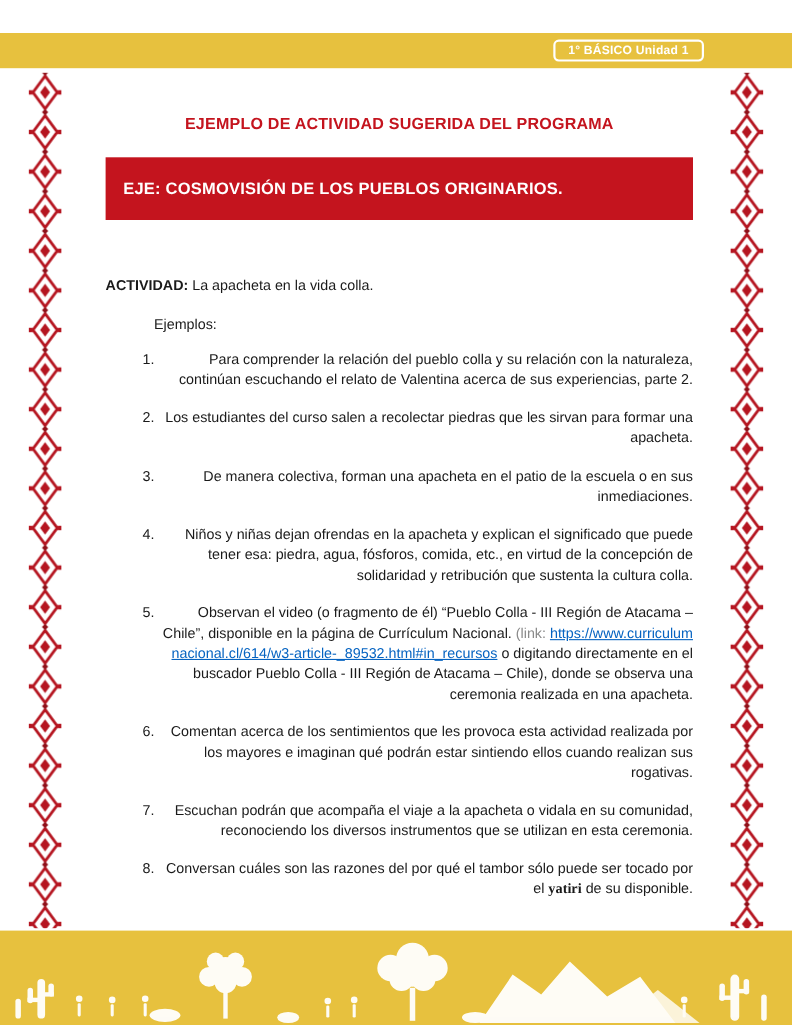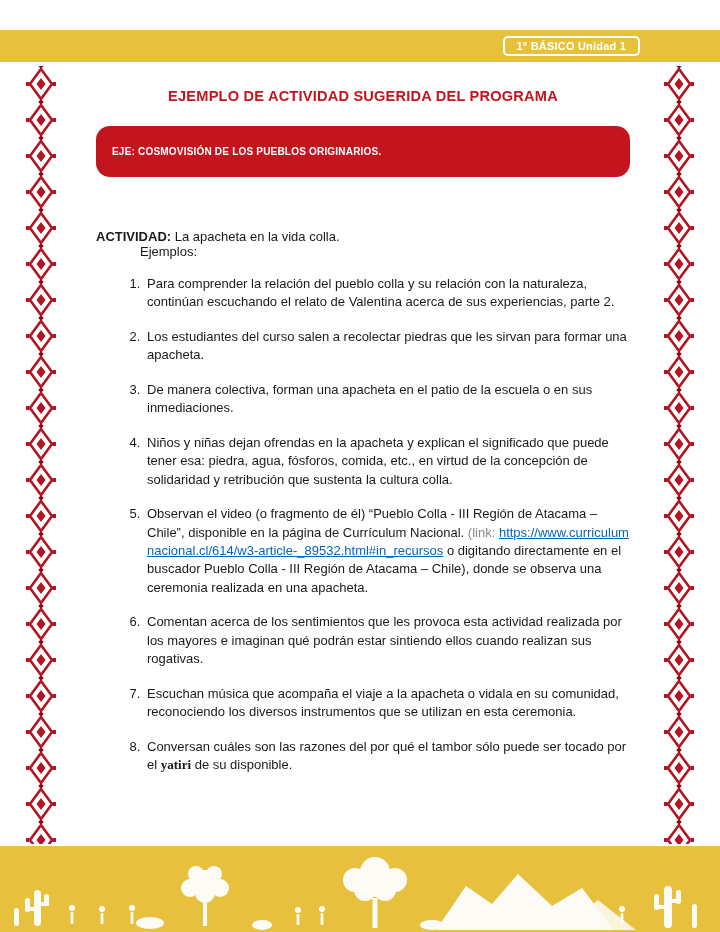--- a/index.html
+++ b/index.html
@@ -9,28 +9,28 @@
 
   .topbar{position:absolute;top:30px;left:0;width:100%;height:32px;background:var(--yellow,#e7c13e);}
   .badge{position:absolute;right:80px;top:50%;transform:translateY(-50%);
          border:2px solid #fff;border-radius:5px;padding:2px 12px;
          color:#fff;font-size:11px;font-weight:bold;white-space:nowrap;letter-spacing:.2px;}
 
   .tborder{position:absolute;top:66px;height:778px;width:30px;}
   .tborder.left{left:26px}
   .tborder.right{right:26px}
 
-  .content{position:absolute;left:96px;top:88px;width:534px;color:var(--text,#1a1a1a);font-size:13px;}
+  .content{position:absolute;left:96px;top:105px;width:534px;color:var(--text,#1a1a1a);font-size:13px;}
   .title{font-size:14.6px;font-weight:bold;color:var(--red,#c4141e);text-align:center;margin-bottom:22px;letter-spacing:.2px;}
-  .ejebox{background:var(--red,#c4141e);color:#fff;font-weight:bold;font-size:10px;padding:13px 16px;margin-bottom:52px;border-radius:14px;}
+  .ejebox{background:var(--red,#c4141e);color:#fff;font-weight:bold;font-size:15px;padding:13px 16px;margin-bottom:52px;}
   .ejebox p{margin:7px 0;letter-spacing:.2px;}
-  .activity{}
+  .activity{margin-bottom:20px;}
   .b{font-weight:bold;}
   .examples-label{margin-bottom:16px;margin-left:44px;}
-  ol.examples{padding-left:48px;}
+  ol.examples{padding-left:48px;text-align:right;}
   ol.examples li{margin-bottom:16px;line-height:1.42;padding-left:3px;}
   .gray{color:var(--gray,#8a8a8a);}
   a.link{color:var(--link,#0563c1);text-decoration:underline;word-break:break-all;cursor:pointer;}
   .bold{font-weight:bold;font-family:Liberation Serif, serif;}
 
   .footer{position:absolute;left:0;bottom:0;width:100%;height:86px;background:var(--yellow,#e7c13e);}
   .footer svg{display:block;width:100%;height:100%;}
 </style>
 </head>
 <body>
@@ -80,21 +80,21 @@
 
     <p class="examples-label">Ejemplos:</p>
 
     <ol class="examples">
         <li><span class="">Para comprender la relación del pueblo colla y su relación con la naturaleza, continúan escuchando el relato de Valentina acerca de sus experiencias, parte 2.</span></li>
         <li><span class="">Los estudiantes del curso salen a recolectar piedras que les sirvan para formar una apacheta.</span></li>
         <li><span class="">De manera colectiva, forman una apacheta en el patio de la escuela o en sus inmediaciones.</span></li>
         <li><span class="">Niños y niñas dejan ofrendas en la apacheta y explican el significado que puede tener esa: piedra, agua, fósforos, comida, etc., en virtud de la concepción de solidaridad y retribución que sustenta la cultura colla.</span></li>
         <li><span class="">Observan el video (o fragmento de él) “Pueblo Colla - III Región de Atacama – Chile”, disponible en la página de Currículum Nacional. </span><span class="gray">(link: </span><a class="link" href="#">https://www.curriculumnacional.cl/614/w3-article-_89532.html#in_recursos</a><span class=""> o digitando directamente en el buscador Pueblo Colla - III Región de Atacama – Chile), donde se observa una ceremonia realizada en una apacheta.</span></li>
         <li><span class="">Comentan acerca de los sentimientos que les provoca esta actividad realizada por los mayores e imaginan qué podrán estar sintiendo ellos cuando realizan sus rogativas.</span></li>
-        <li><span class="">Escuchan música que acompaña el viaje a la apacheta o vidala en su comunidad, reconociendo los diversos instrumentos que se utilizan en esta ceremonia.</span></li>
+        <li><span class="">Escuchan podrán que acompaña el viaje a la apacheta o vidala en su comunidad, reconociendo los diversos instrumentos que se utilizan en esta ceremonia.</span></li>
         <li><span class="">Conversan cuáles son las razones del por qué el tambor sólo puede ser tocado por el </span><span class="bold">yatiri</span><span class=""> de su disponible.</span></li>
       </ol>
   </div>
 
   <div class="footer">
     <svg viewBox="0 0 720 86" aria-hidden="true">
       <g fill="#ffffff" opacity="0.95">
 
         <g>
           <rect x="34" y="44" width="7" height="36" rx="3.5"></rect>

